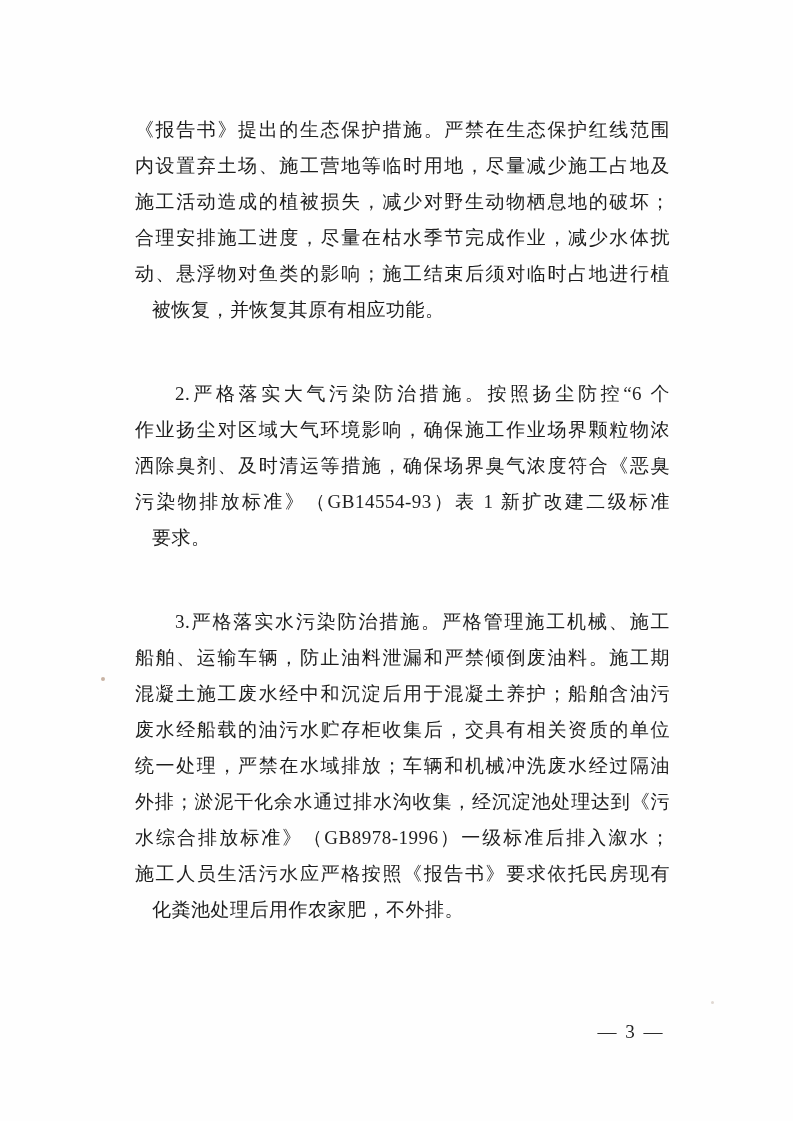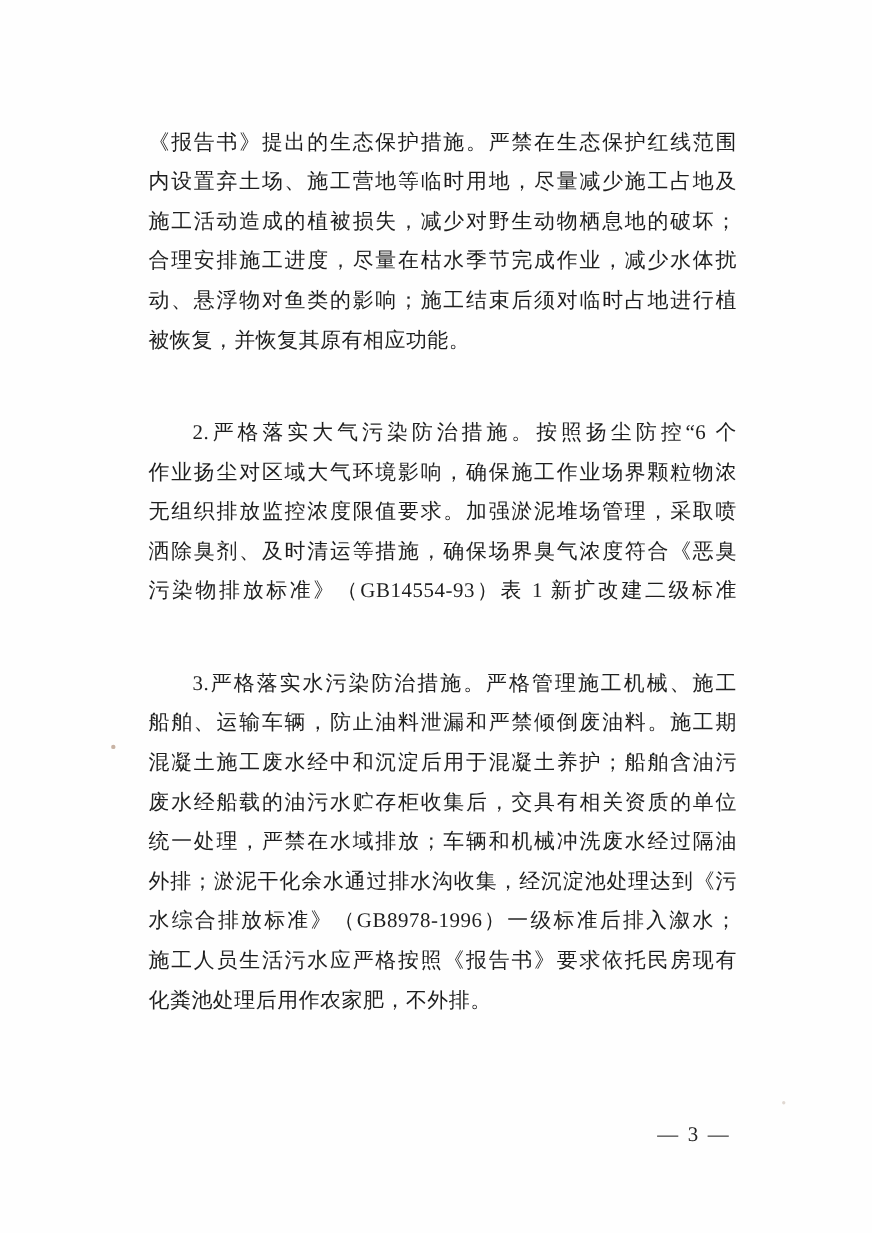--- a/index.html
+++ b/index.html
@@ -39,20 +39,21 @@
     text-align-last: justify;
     color: #1e1e1e;
   }
   .line.indent {
     padding-left: 40px;
     margin-top: 48px;
   }
   .line.last {
     text-align: left;
     text-align-last: left;
+    margin-left: 17px;
   }
   .page-number {
     position: absolute;
     left: 586px;
     top: 1017px;
     width: 90px;
     height: 30px;
     line-height: 30px;
     font-size: 19px;
     text-align: center;
@@ -98,23 +99,23 @@
       <div class="line">内设置弃土场、施工营地等临时用地，尽量减少施工占地及</div>
       <div class="line">施工活动造成的植被损失，减少对野生动物栖息地的破坏；</div>
       <div class="line">合理安排施工进度，尽量在枯水季节完成作业，减少水体扰</div>
       <div class="line">动、悬浮物对鱼类的影响；施工结束后须对临时占地进行植</div>
       <div class="line last">被恢复，并恢复其原有相应功能。</div>
     </div>
 
     <div class="para">
       <div class="line indent">2.严格落实大气污染防治措施。按照扬尘防控“6 个</div>
       <div class="line">作业扬尘对区域大气环境影响，确保施工作业场界颗粒物浓</div>
-      <div class="line">无组织排放监控浓度限值要求。加强淤泥堆场管理，采取喷</div>
       <div class="line">洒除臭剂、及时清运等措施，确保场界臭气浓度符合《恶臭</div>
       <div class="line">污染物排放标准》（GB14554-93）表 1 新扩改建二级标准</div>
+      <div class="line last">要求。</div>
     </div>
 
     <div class="para">
       <div class="line indent">3.严格落实水污染防治措施。严格管理施工机械、施工</div>
       <div class="line">船舶、运输车辆，防止油料泄漏和严禁倾倒废油料。施工期</div>
       <div class="line">混凝土施工废水经中和沉淀后用于混凝土养护；船舶含油污</div>
       <div class="line">废水经船载的油污水贮存柜收集后，交具有相关资质的单位</div>
       <div class="line">统一处理，严禁在水域排放；车辆和机械冲洗废水经过隔油</div>
       <div class="line">外排；淤泥干化余水通过排水沟收集，经沉淀池处理达到《污</div>
       <div class="line">水综合排放标准》（GB8978-1996）一级标准后排入溆水；</div>

